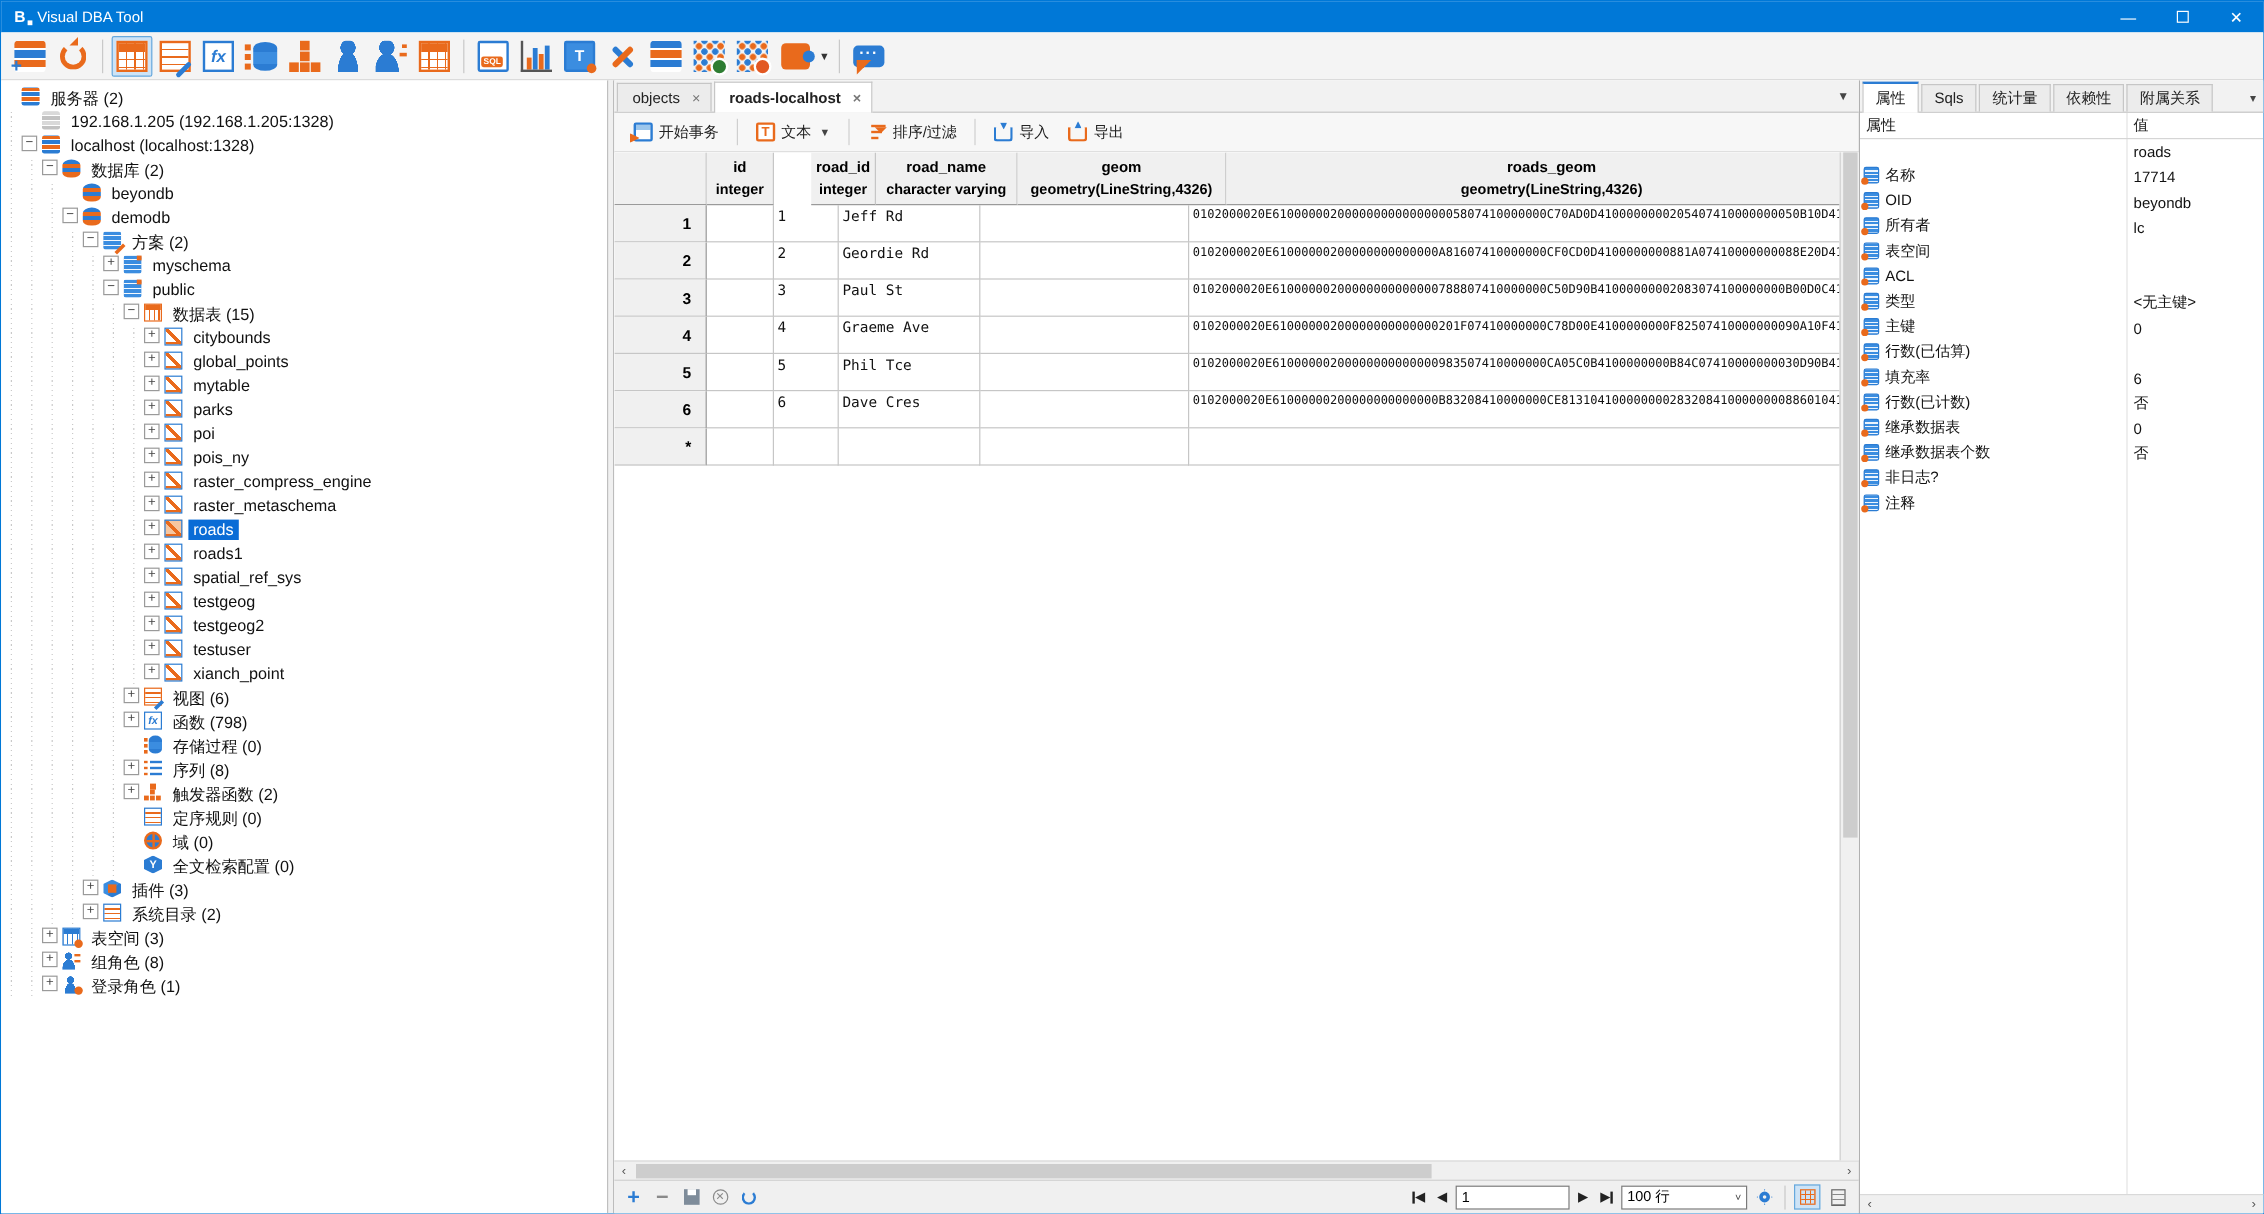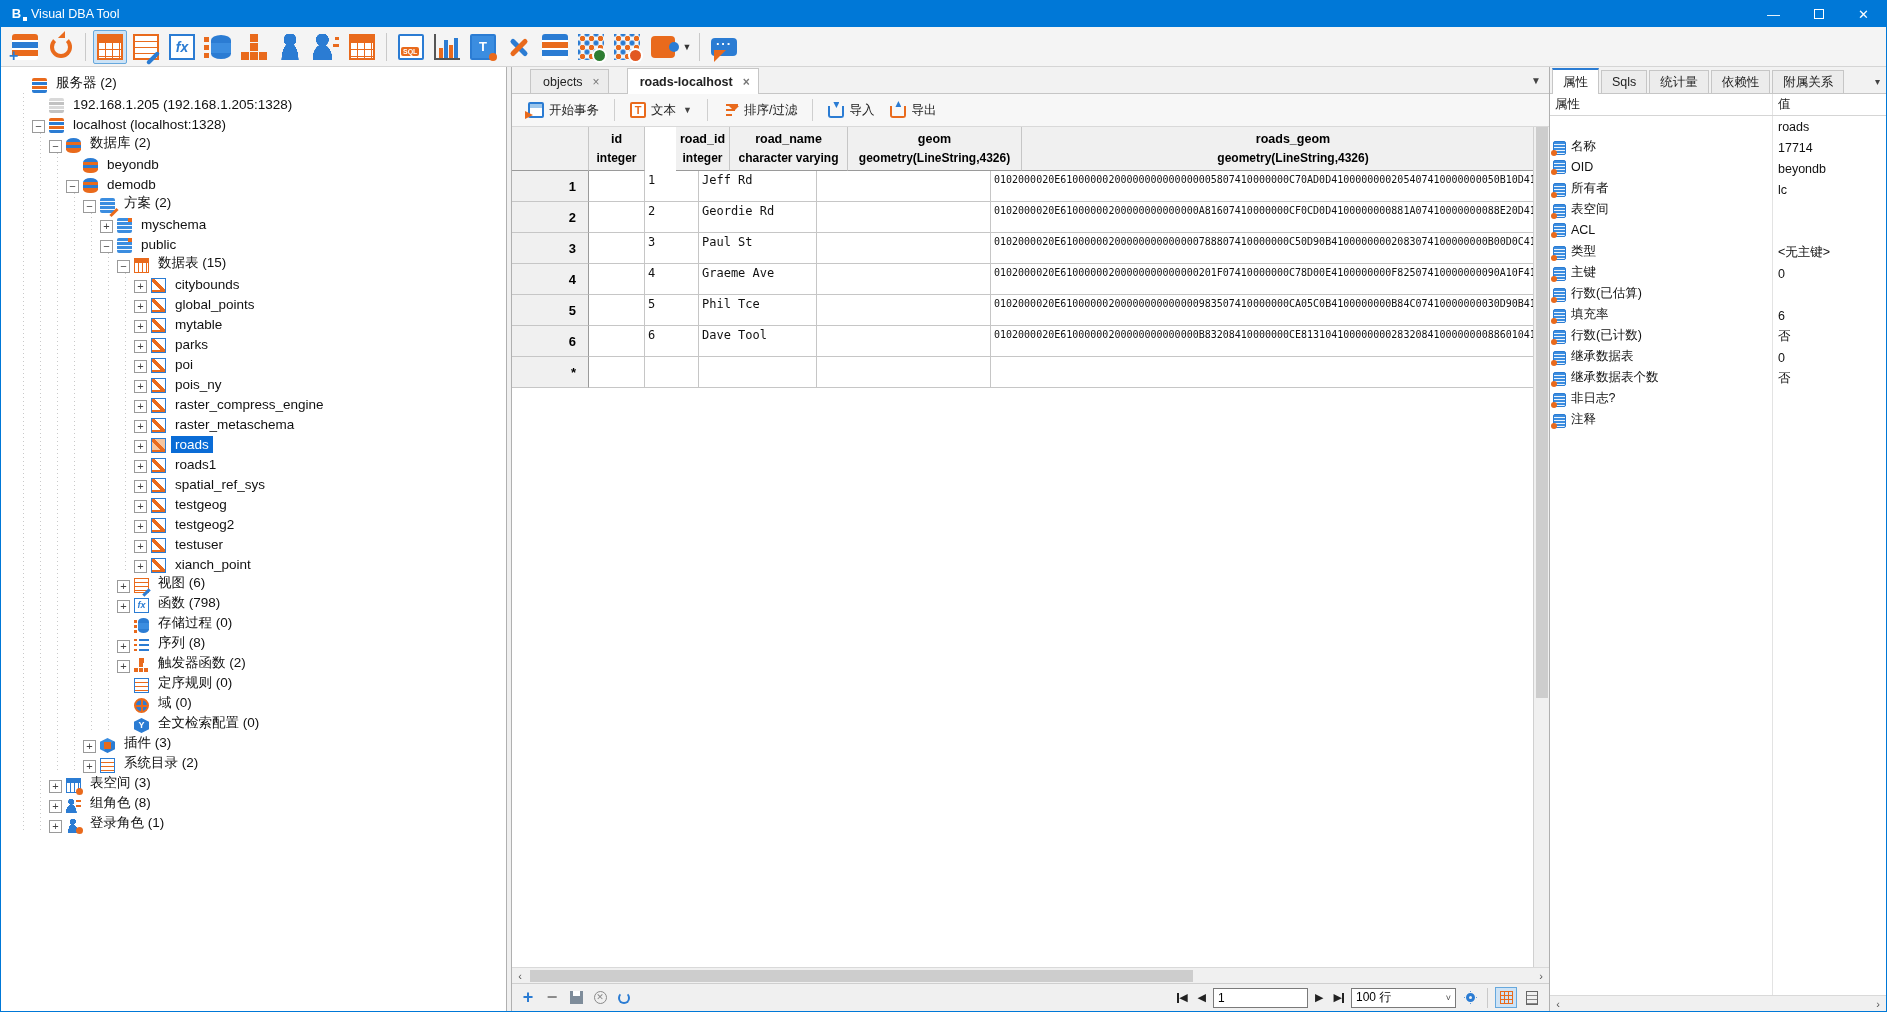--- a/index.html
+++ b/index.html
@@ -95,21 +95,21 @@
   .ti-feedback-chat::before { content:"···"; }
   .ti-feedback-chat::after { content:""; position:absolute; left:3px; bottom:-6px; border:6px solid transparent;
     border-top-color:#e96a1c; border-left-color:#e96a1c; }
 
   
   .content { flex:1; display:flex; min-height:0; background:#f0f0f0; }
 
   
   .left-panel { width:506px; flex:none; background:#fff; border-right:1px solid #b0b0b0;
     overflow:hidden; padding-top:6px; }
-  .trow { height:20px; display:flex; align-items:flex-end; white-space:nowrap;margin-left:14px; }
+  .trow { height:20px; display:flex; align-items:flex-start; white-space:nowrap; }
   .tguide { width:17px; height:20px; flex:none;
     background:repeating-linear-gradient(180deg,#c9c9c9 0 1px,transparent 1px 4px) 8px 0/1px 100% no-repeat; }
   .texp { width:13px; height:13px; flex:none; border:1px solid #9a9a9a; background:#fff; color:#444;
     font-size:11px; line-height:10px; text-align:center; margin-right:4px; }
   .texp-blank { width:17px; flex:none; }
   .tic { width:15px; height:15px; flex:none; margin-right:5px; position:relative; }
   .tlabel { font-size:13.5px; color:#111; padding:1px 4px; }
   .trow.sel .tlabel { background:#0a6cd6; color:#fff; }
 
   
@@ -195,21 +195,21 @@
     background:#e96a1c; border-radius:50%; }
 
   
   .splitter { width:5px; background:#f0f0f0; flex:none; border-right:1px solid #b0b0b0; }
 
   
   .main-panel { flex:1; min-width:0; display:flex; flex-direction:column; background:#fff; }
   .tabbar { height:27px; background:#f2f2f2; border-bottom:1px solid #c6c6c6; display:flex;
     align-items:flex-end; flex:none; position:relative; }
   .tab { height:24px; display:flex; align-items:center; padding:0 8px 0 12px; font-size:12.5px;
-    background:#ececec; border:1px solid #c6c6c6; border-bottom:none; margin-left:18px; color:#222; }
+    background:#ececec; border:1px solid #c6c6c6; border-bottom:none; margin-left:2px; color:#222; }
   .tab.active { background:#fff; font-weight:bold; height:26px; margin-bottom:-1px; }
   .tab .tclose { margin-left:10px; color:#777; font-size:12px; }
   .tab-overflow { position:absolute; right:8px; top:8px; font-size:10px; color:#444; }
 
   .grid-toolbar { height:33px; background:#f7f7f7; border-bottom:1px solid #d9d9d9; display:flex;
     align-items:center; padding-left:8px; flex:none; }
   .gbtn { display:flex; align-items:center; gap:5px; padding:4px 8px; font-size:12.5px; color:#222;
     border-radius:2px; }
   .gsep { width:1px; height:22px; background:#cfcfcf; margin:0 7px; }
   .gi { width:16px; height:16px; position:relative; flex:none; }
@@ -293,21 +293,21 @@
     background:#ececec; border:1px solid #c6c6c6; border-bottom:none; margin-left:2px; color:#222; }
   .rp-tab.active { background:#fff; height:26px; margin-bottom:-1px; border-top:2px solid #2b7cd3; }
   .rp-overflow { position:absolute; right:6px; top:9px; font-size:10px; color:#444; }
   .rp-grid { flex:1; min-height:0; overflow:hidden; position:relative; }
   .rp-coldiv { position:absolute; left:222px; top:0; bottom:0; width:1px; background:#e3e3e3; }
   .rp-header { display:flex; height:22px; border-bottom:1px solid #d5d5d5; align-items:center;
     font-size:12.5px; color:#222; position:relative; }
   .rp-header .h1 { width:222px; padding-left:5px; }
   .rp-header .h2 { padding-left:6px; }
   .prow { display:flex; height:21px; align-items:center; font-size:12.5px; position:relative; }
-  .prow .pname { width:222px; display:flex; align-items:flex-end; gap:5px; padding-left:3px; color:#111;margin-top:39px; }
+  .prow .pname { width:222px; display:flex; align-items:center; gap:5px; padding-left:3px; color:#111;margin-top:39px; }
   .prow .pval { padding-left:6px; color:#111; }
   .pic { width:13px; height:14px; flex:none; background:#3b8de0; border:1px solid #2b7cd3; border-radius:2px;
     background-image:repeating-linear-gradient(180deg, transparent 0 2px, rgba(255,255,255,.9) 2px 3px);
     position:relative; }
   .pic::after { content:""; position:absolute; left:-3px; bottom:-2px; width:6px; height:6px;
     background:#e96a1c; border-radius:50%; }
   .rp-hscroll { height:16px; background:#f0f0f0; border-top:1px solid #d9d9d9; display:flex;
     align-items:center; flex:none; }
 </style>
 </head>
@@ -887,21 +887,21 @@
               <div class="g-cell g-data" style="width: 56px; height: 31px;"></div>
               <div class="g-cell g-data" style="width: 54px; height: 31px;">5</div>
               <div class="g-cell g-data" style="width: 118px; height: 31px;">Phil Tce</div>
               <div class="g-cell g-data" style="width: 174px; height: 31px;"></div>
               <div class="g-cell g-data g-hex" style="width: 543px; height: 31px;">0102000020E61000000200000000000000983507410000000CA05C0B4100000000B84C07410000000030D90B41</div>
             </div>
             <div class="g-row">
               <div class="g-cell g-rowhead" style="width: 77px; height: 31px;">6</div>
               <div class="g-cell g-data" style="width: 56px; height: 31px;"></div>
               <div class="g-cell g-data" style="width: 54px; height: 31px;">6</div>
-              <div class="g-cell g-data" style="width: 118px; height: 31px;">Dave Tool</div>
+              <div class="g-cell g-data" style="width: 118px; height: 31px;">Dave Cres</div>
               <div class="g-cell g-data" style="width: 174px; height: 31px;"></div>
               <div class="g-cell g-data g-hex" style="width: 543px; height: 31px;">0102000020E61000000200000000000000B83208410000000CE813104100000000283208410000000088601041</div>
             </div>
             <div class="g-row">
               <div class="g-cell g-rowhead" style="width: 77px; height: 31px;">*</div>
               <div class="g-cell g-data" style="width: 56px; height: 31px;"></div>
               <div class="g-cell g-data" style="width: 54px; height: 31px;"></div>
               <div class="g-cell g-data" style="width: 118px; height: 31px;"></div>
               <div class="g-cell g-data" style="width: 174px; height: 31px;"></div>
               <div class="g-cell g-data g-hex" style="width: 543px; height: 31px;"></div>

